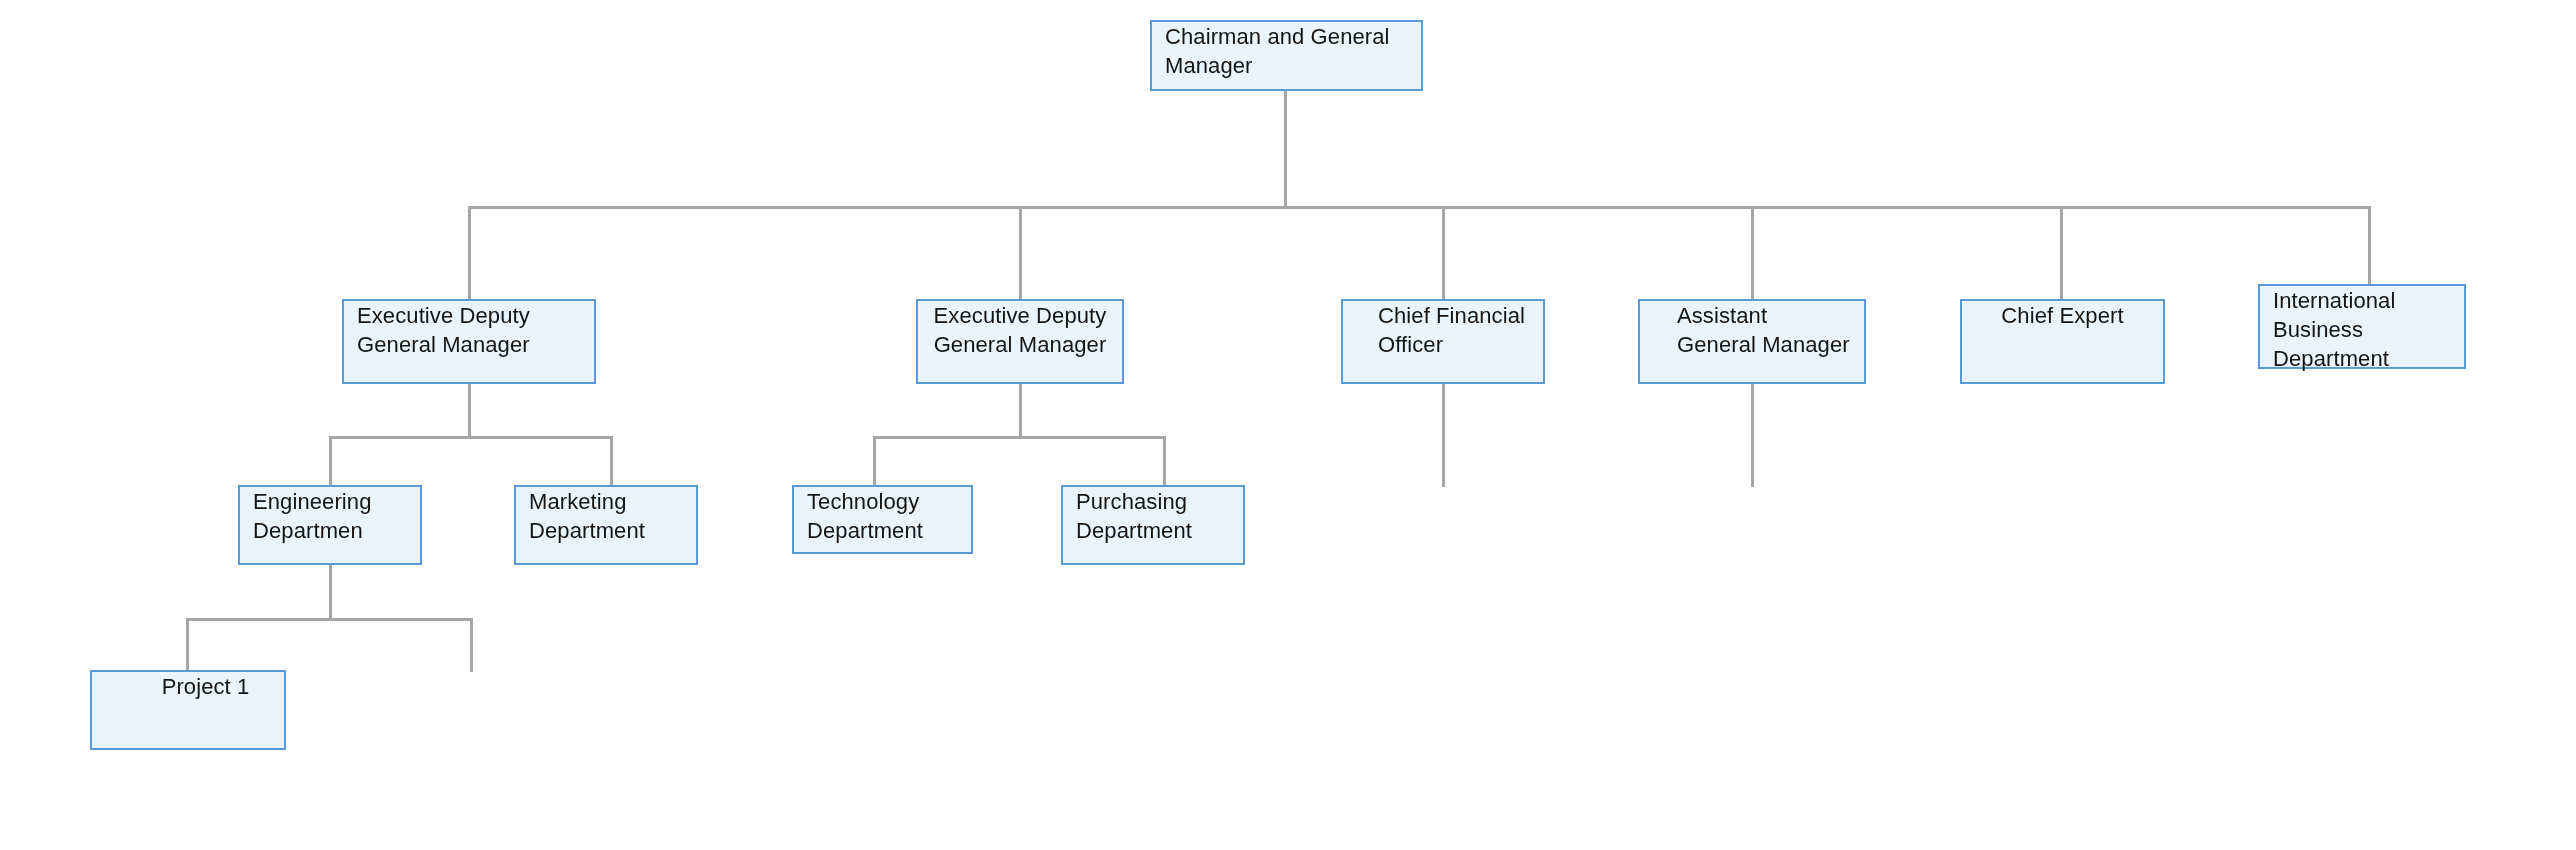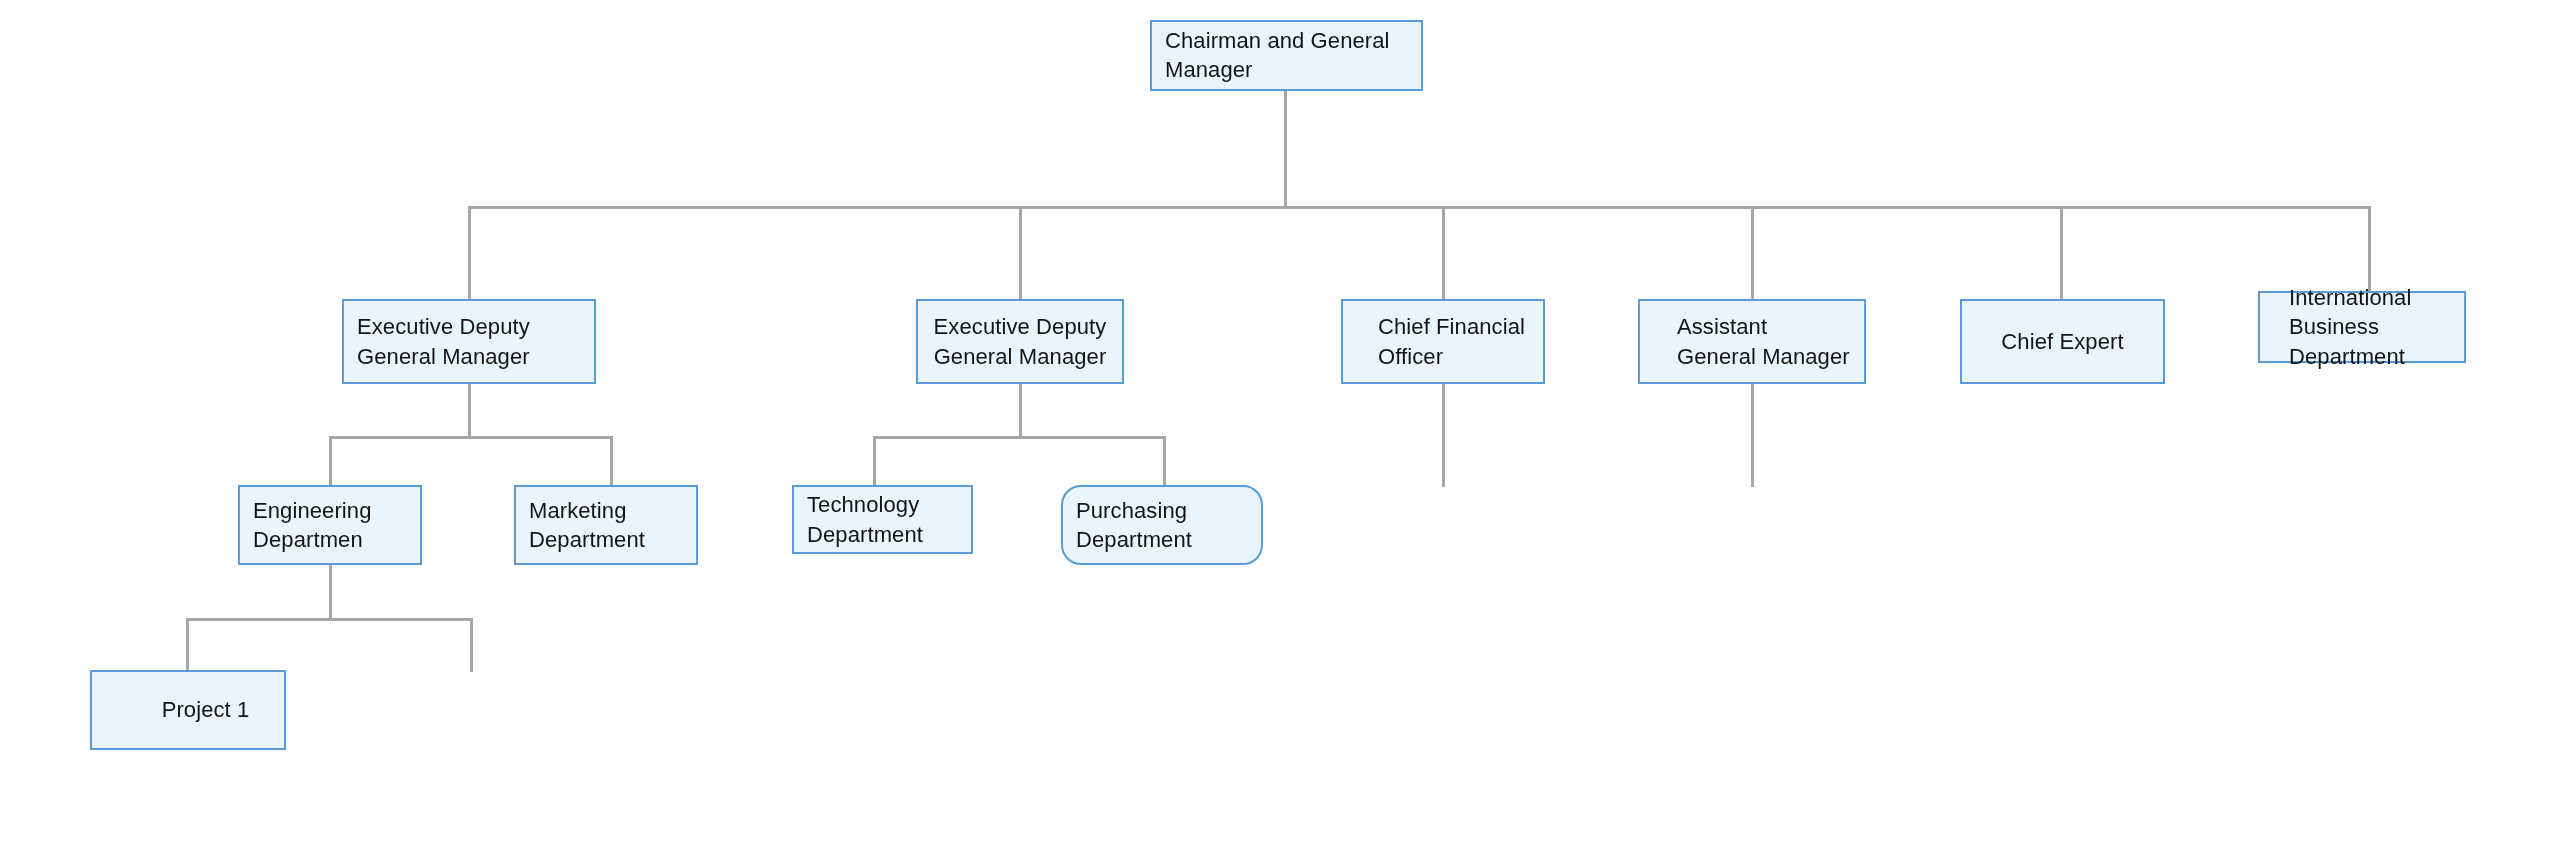--- a/index.html
+++ b/index.html
@@ -17,21 +17,21 @@
     height: 851px;
     background: #ffffff;
     overflow: hidden;
   }
   .node {
     position: absolute;
     box-sizing: border-box;
     background: #e9f4fc;
     border: 2.2px solid #5b9bd5;
     display: flex;
-    align-items: center;
+    align-items: flex-start;
     z-index: 3;
   }
   .node .node-label {
     display: block;
     width: 100%;
     padding: 0 13px;
     font-size: 22px;
     line-height: 1.32;
     color: #141414;
     letter-spacing: 0.1px;
@@ -103,37 +103,37 @@
   </div>
 
   <div class="node align-left" style="left:1638px; top:299px; width:228px; height:85px;padding-left:24px;">
     <span class="node-label">Assistant General Manager</span>
   </div>
 
   <div class="node align-center" style="left:1960px; top:299px; width:205px; height:85px;">
     <span class="node-label">Chief Expert</span>
   </div>
 
-  <div class="node align-left" style="left:2258px; top:291px; width:208px; height:72px;padding-left:16px;">
+  <div class="node align-left" style="left:2258px; top:284px; width:208px; height:85px;">
     <span class="node-label">International Business Department</span>
   </div>
 
   <div class="node align-left" style="left:238px; top:485px; width:184px; height:80px;">
     <span class="node-label">Engineering Departmen</span>
   </div>
 
   <div class="node align-left" style="left:514px; top:485px; width:184px; height:80px;">
     <span class="node-label">Marketing Department</span>
   </div>
 
   <div class="node align-left" style="left:792px; top:485px; width:181px; height:69px;">
     <span class="node-label">Technology Department</span>
   </div>
 
-  <div class="node align-left" style="left:1061px; top:485px; width:202px; height:80px;border-radius:20px;">
+  <div class="node align-left" style="left:1061px; top:485px; width:184px; height:80px;">
     <span class="node-label">Purchasing Department</span>
   </div>
 
 
 
   <div class="node align-center" style="left:90px; top:670px; width:196px; height:80px;padding-left:35px;">
     <span class="node-label">Project 1</span>
   </div>
 
 

